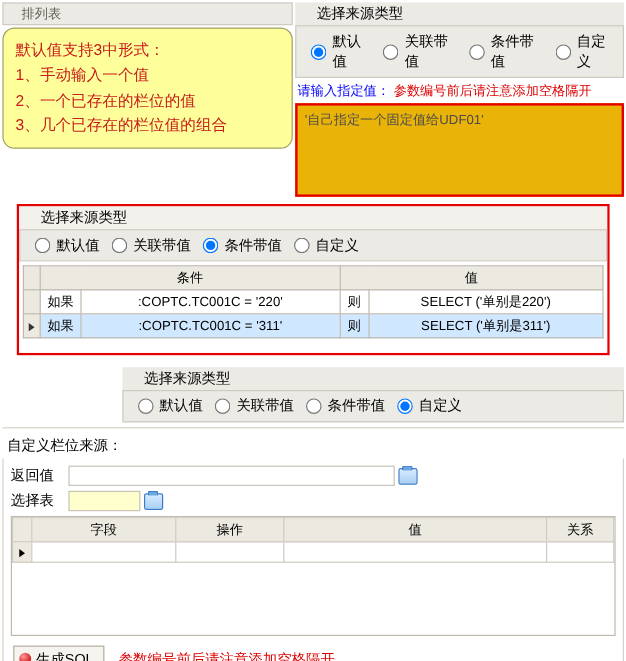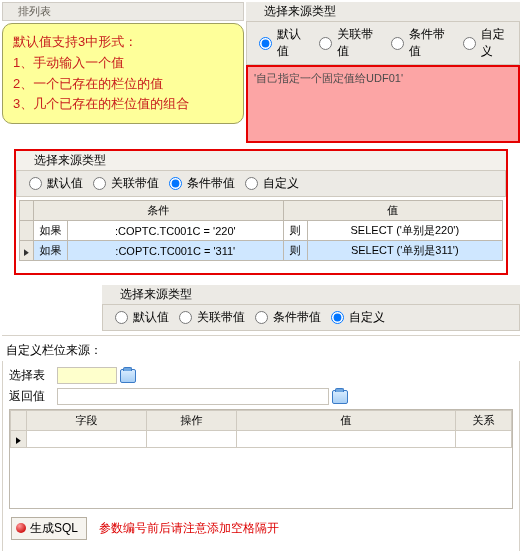--- a/index.html
+++ b/index.html
@@ -40,21 +40,21 @@
     line-height: 1.6;
     margin: 2px 0 4px 0;
   }
   .gridline { display:flex; justify-content:space-between; font-size:11px; color:#555; border:1px solid #dcd7ce; border-top:none; padding:1px 10px 1px 4px; background:#fdfdfb;}
   .sec1-right { flex: 1; display:flex; flex-direction:column; }
   .hint-row { font-size:11px; padding:3px 2px; }
   .redtext { color:#d00; }
   .bluetext { color:#00f; }
   .big-yellow-box {
     flex:1;
-    background:#fca5a5;
+    background:#eab308;
     border:2px solid #e40000;
     padding:4px 6px;
     color:#4b4b4b;
     font-size:11px;
     min-height:78px;
   }
 
   
   .sec2 { border:2px solid #e40000; margin:4px 12px 10px 12px; }
   .sec2 .fieldset-label { background:#f3f1ec; }
@@ -142,20 +142,24 @@
           <span>关联带值</span>
         </label>
       <label class="radio-item">
           <input type="radio" style="">
           <span>条件带值</span>
         </label>
       <label class="radio-item">
           <input type="radio" style="">
           <span>自定义</span>
         </label>
+    </div>
+    <div class="hint-row">
+      <span class="bluetext">请输入指定值：</span>
+      <span class="redtext">参数编号前后请注意添加空格隔开</span>
     </div>
     <div class="big-yellow-box">'自己指定一个固定值给UDF01'</div>
   </div>
 </div>
 
 <div class="sec2">
   <div class="fieldset-label">选择来源类型</div>
   <div class="toolbar-gray radio-row">
     <label class="radio-item">
         <input type="radio" name="r2" style="">
@@ -219,27 +223,27 @@
         </label>
       <label class="radio-item">
           <input type="radio" name="r3" checked="" style="">
           <span>自定义</span>
         </label>
     </div>
   </div>
   <div style="padding:6px 4px 2px 4px; font-size:12px; border-top:1px solid #d7d2c9; margin-top:4px;">自定义栏位来源：</div>
   <div class="body3">
     <div class="row">
+      <span class="lbl">返回值</span>
+      <span class="txtin white" style="width:272px"></span>
+      <span class="icon-open"></span>
+    </div>
+    <div class="row">
       <span class="lbl">选择表</span>
       <span class="txtin" style="width:60px"></span>
-      <span class="icon-open"></span>
-    </div>
-    <div class="row">
-      <span class="lbl">返回值</span>
-      <span class="txtin white" style="width:272px"></span>
       <span class="icon-open"></span>
     </div>
     <div class="grid3">
       <table>
         <tbody>
             <tr>
           <th class="row-indicator"></th>
           <th style="width:120px">字段</th>
           <th style="width:90px">操作</th>
           <th>值</th>

